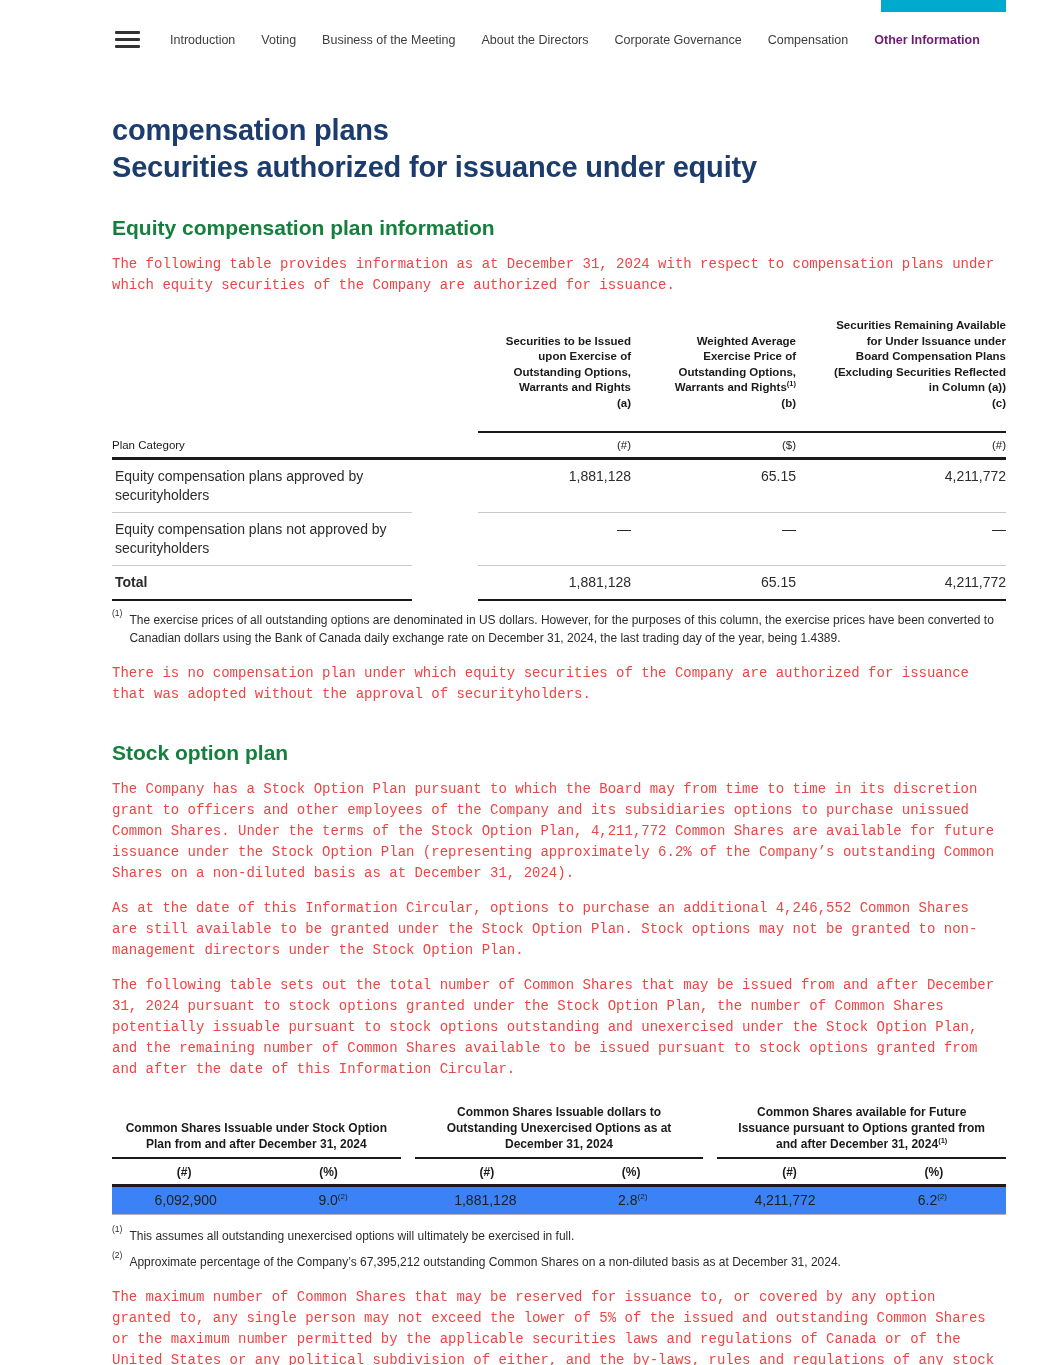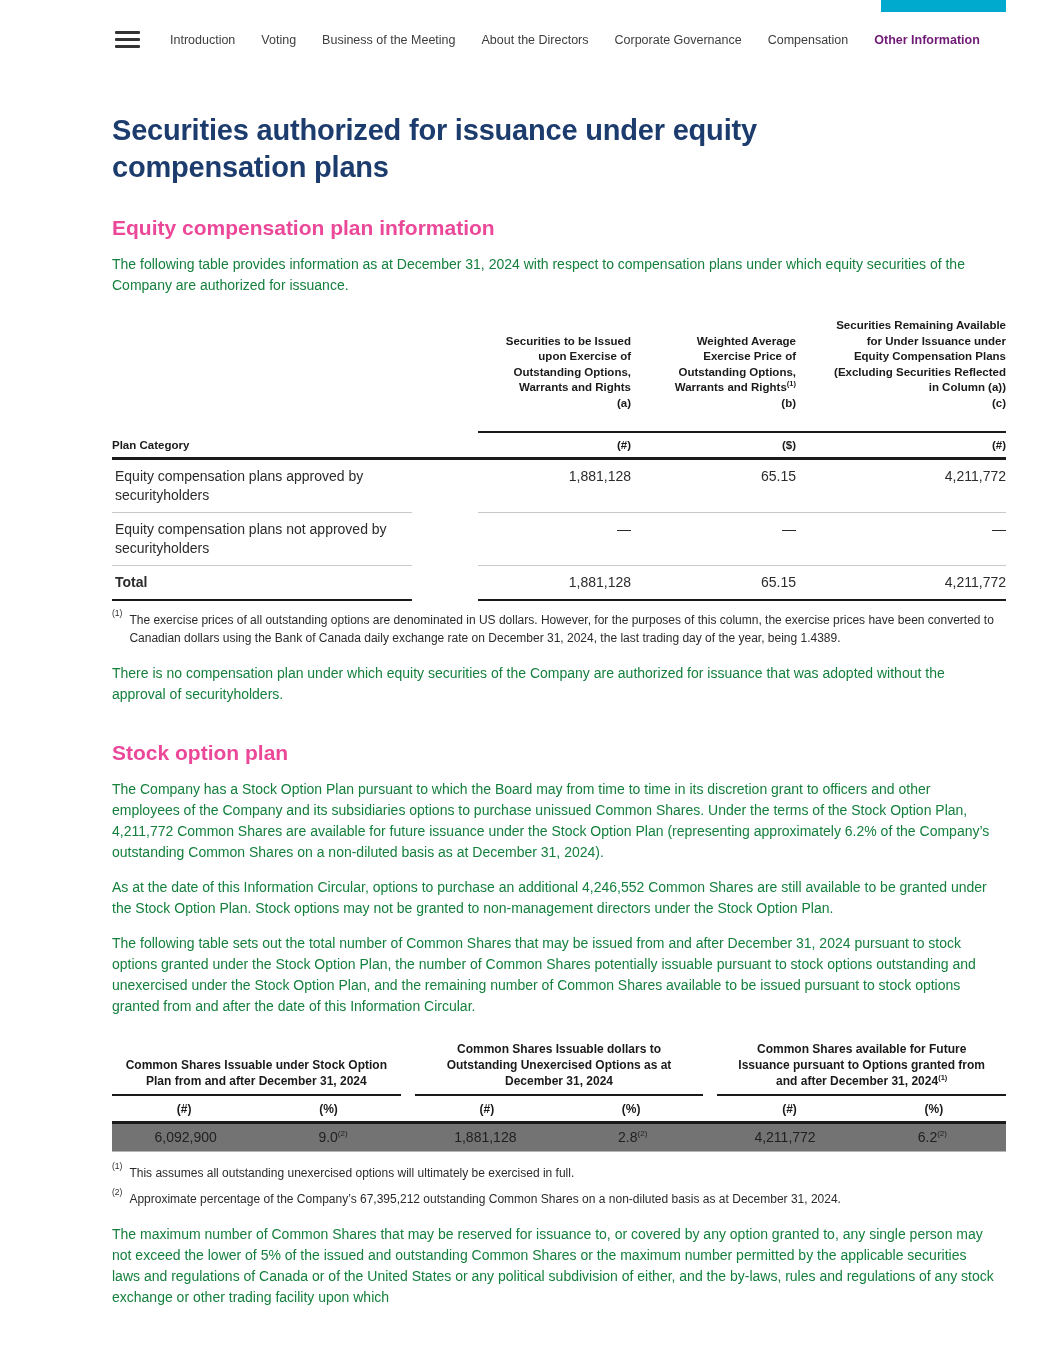--- a/index.html
+++ b/index.html
@@ -26,38 +26,38 @@
   .hamburger span { display: block; height: 3px; background: #333; border-radius: 1px; }
   .nav-item { cursor: pointer; }
   .nav-item.active { color: #701a75; font-weight: bold; }
 
   
   main { position: absolute; top: 0; left: 77px; width: 894px; }
   h1 {
     margin-top: 112px; font-size: 29px; line-height: 37px;
     font-weight: bold; color: #1d3c6e; letter-spacing: -0.2px;
   }
-  h2 { font-size: 21px; font-weight: bold; color: #ec4899; }
+  h2 { font-size: 21px; font-weight: bold; color: #15803d; }
   .h2-first { margin-top: 30px; }
   .h2-stock { margin-top: 36px; }
-  p.body { font-size: 14px; line-height: 21px; margin-top: 14px; max-width: 884px; color: #15803d; }
+  p.body { font-size: 14px; line-height: 21px; margin-top: 14px; max-width: 884px; color: #ef4444; font-family: Liberation Mono, monospace; }
 
   sup { line-height: 0; }
 
   
   .t1 { margin-top: 22px; width: 894px; display: grid; grid-template-columns: 366px 153px 165px 210px; font-size: 14px; }
   .t1 .head-cell {
     font-size: 11.5px; font-weight: bold; line-height: 15.5px; color: #1a1a1a;
     text-align: right; padding-bottom: 20px; border-bottom: 2px solid #1a1a1a;
     align-self: end;
   }
   .t1 .head-spacer { border-bottom: none; }
   .t1 .head-cell sup { font-size: 7.5px; }
   .t1 .sub-cell {
-    font-size: 11.5px; font-weight: bold; color: #1a1a1a;
+    font-size: 11.5px; font-weight: normal; color: #1a1a1a;
     padding: 6px 0 6px; border-bottom: 3px solid #1a1a1a;
   }
   .t1 .sub-label { text-align: left; }
   .t1 .num { text-align: right; }
   .t1 .cell { padding: 7px 0 7px; line-height: 19px; border-bottom: 1px solid #c9c9c9; }
   .t1 .row-label { max-width: 300px; padding-left: 3px; }
   .t1 .total .cell { border-bottom: 2px solid #1a1a1a; }
   .t1 .total .row-label { font-weight: bold; }
 
   
@@ -71,21 +71,21 @@
   .t2-group {
     flex: 1; display: flex; flex-direction: column; justify-content: flex-end;
     min-height: 54px; text-align: center; font-size: 12px; font-weight: bold;
     line-height: 16px; color: #1a1a1a;
     border-bottom: 2px solid #1a1a1a; padding-bottom: 5px;
   }
   .t2-group sup { font-size: 7.5px; }
   .t2-subrow { display: flex; gap: 14px; border-bottom: 3px solid #1a1a1a; }
   .t2-subrow .grp { flex: 1; display: flex; }
   .t2-subrow .half { flex: 1; text-align: center; font-size: 12px; font-weight: bold; color: #1a1a1a; padding: 6px 0 5px; }
-  .t2-valrow { display: flex; gap: 5px; background: #737373; border-bottom: 1px solid #b5b5b5; }
+  .t2-valrow { display: flex; gap: 5px; background: #3b82f6; border-bottom: 1px solid #b5b5b5; }
   .t2-valrow .grp { flex: 1; display: flex; }
   .t2-valrow .half { flex: 1; text-align: center; font-size: 14px; padding: 5px 0 6px; color: #1f1f1f; }
   .t2-valrow .half sup { font-size: 8px; }
 
   .fn-block { margin-top: 13px; }
   .fn-block .footnote { margin-top: 8px; }
 
   
   .footer {
     position: absolute; bottom: 28px; right: 77px;
@@ -113,22 +113,22 @@
     <span class="nav-item">Business of the Meeting</span>
     <span class="nav-item">About the Directors</span>
     <span class="nav-item">Corporate Governance</span>
     <span class="nav-item">Compensation</span>
     <span class="nav-item active">Other Information</span>
   </nav>
 
   <main>
 
     <h1>
+      <div>compensation plans</div>
       <div>Securities authorized for issuance under equity</div>
-      <div>compensation plans</div>
     </h1>
 
     <h2 class="h2-first">Equity compensation plan information</h2>
 
     <p class="body">The following table provides information as at December 31, 2024 with respect to compensation plans under which equity securities of the Company are authorized for issuance.</p>
 
     <div class="t1">
 
       <div class="head-cell head-spacer"></div>
       <div class="head-cell">
@@ -141,21 +141,21 @@
       <div class="head-cell">
         <div>Weighted Average</div>
         <div>Exercise Price of</div>
         <div>Outstanding Options,</div>
         <div><span>Warrants and Rights</span><sup>(1)</sup></div>
         <div>(b)</div>
       </div>
       <div class="head-cell">
         <div>Securities Remaining Available</div>
         <div>for Under Issuance under</div>
-        <div>Equity Compensation Plans</div>
+        <div>Board Compensation Plans</div>
         <div>(Excluding Securities Reflected</div>
         <div>in Column (a))</div>
         <div>(c)</div>
       </div>
 
       <div class="sub-cell sub-label">Plan Category</div>
       <div class="sub-cell num">(#)</div>
       <div class="sub-cell num">($)</div>
       <div class="sub-cell num">(#)</div>
 

